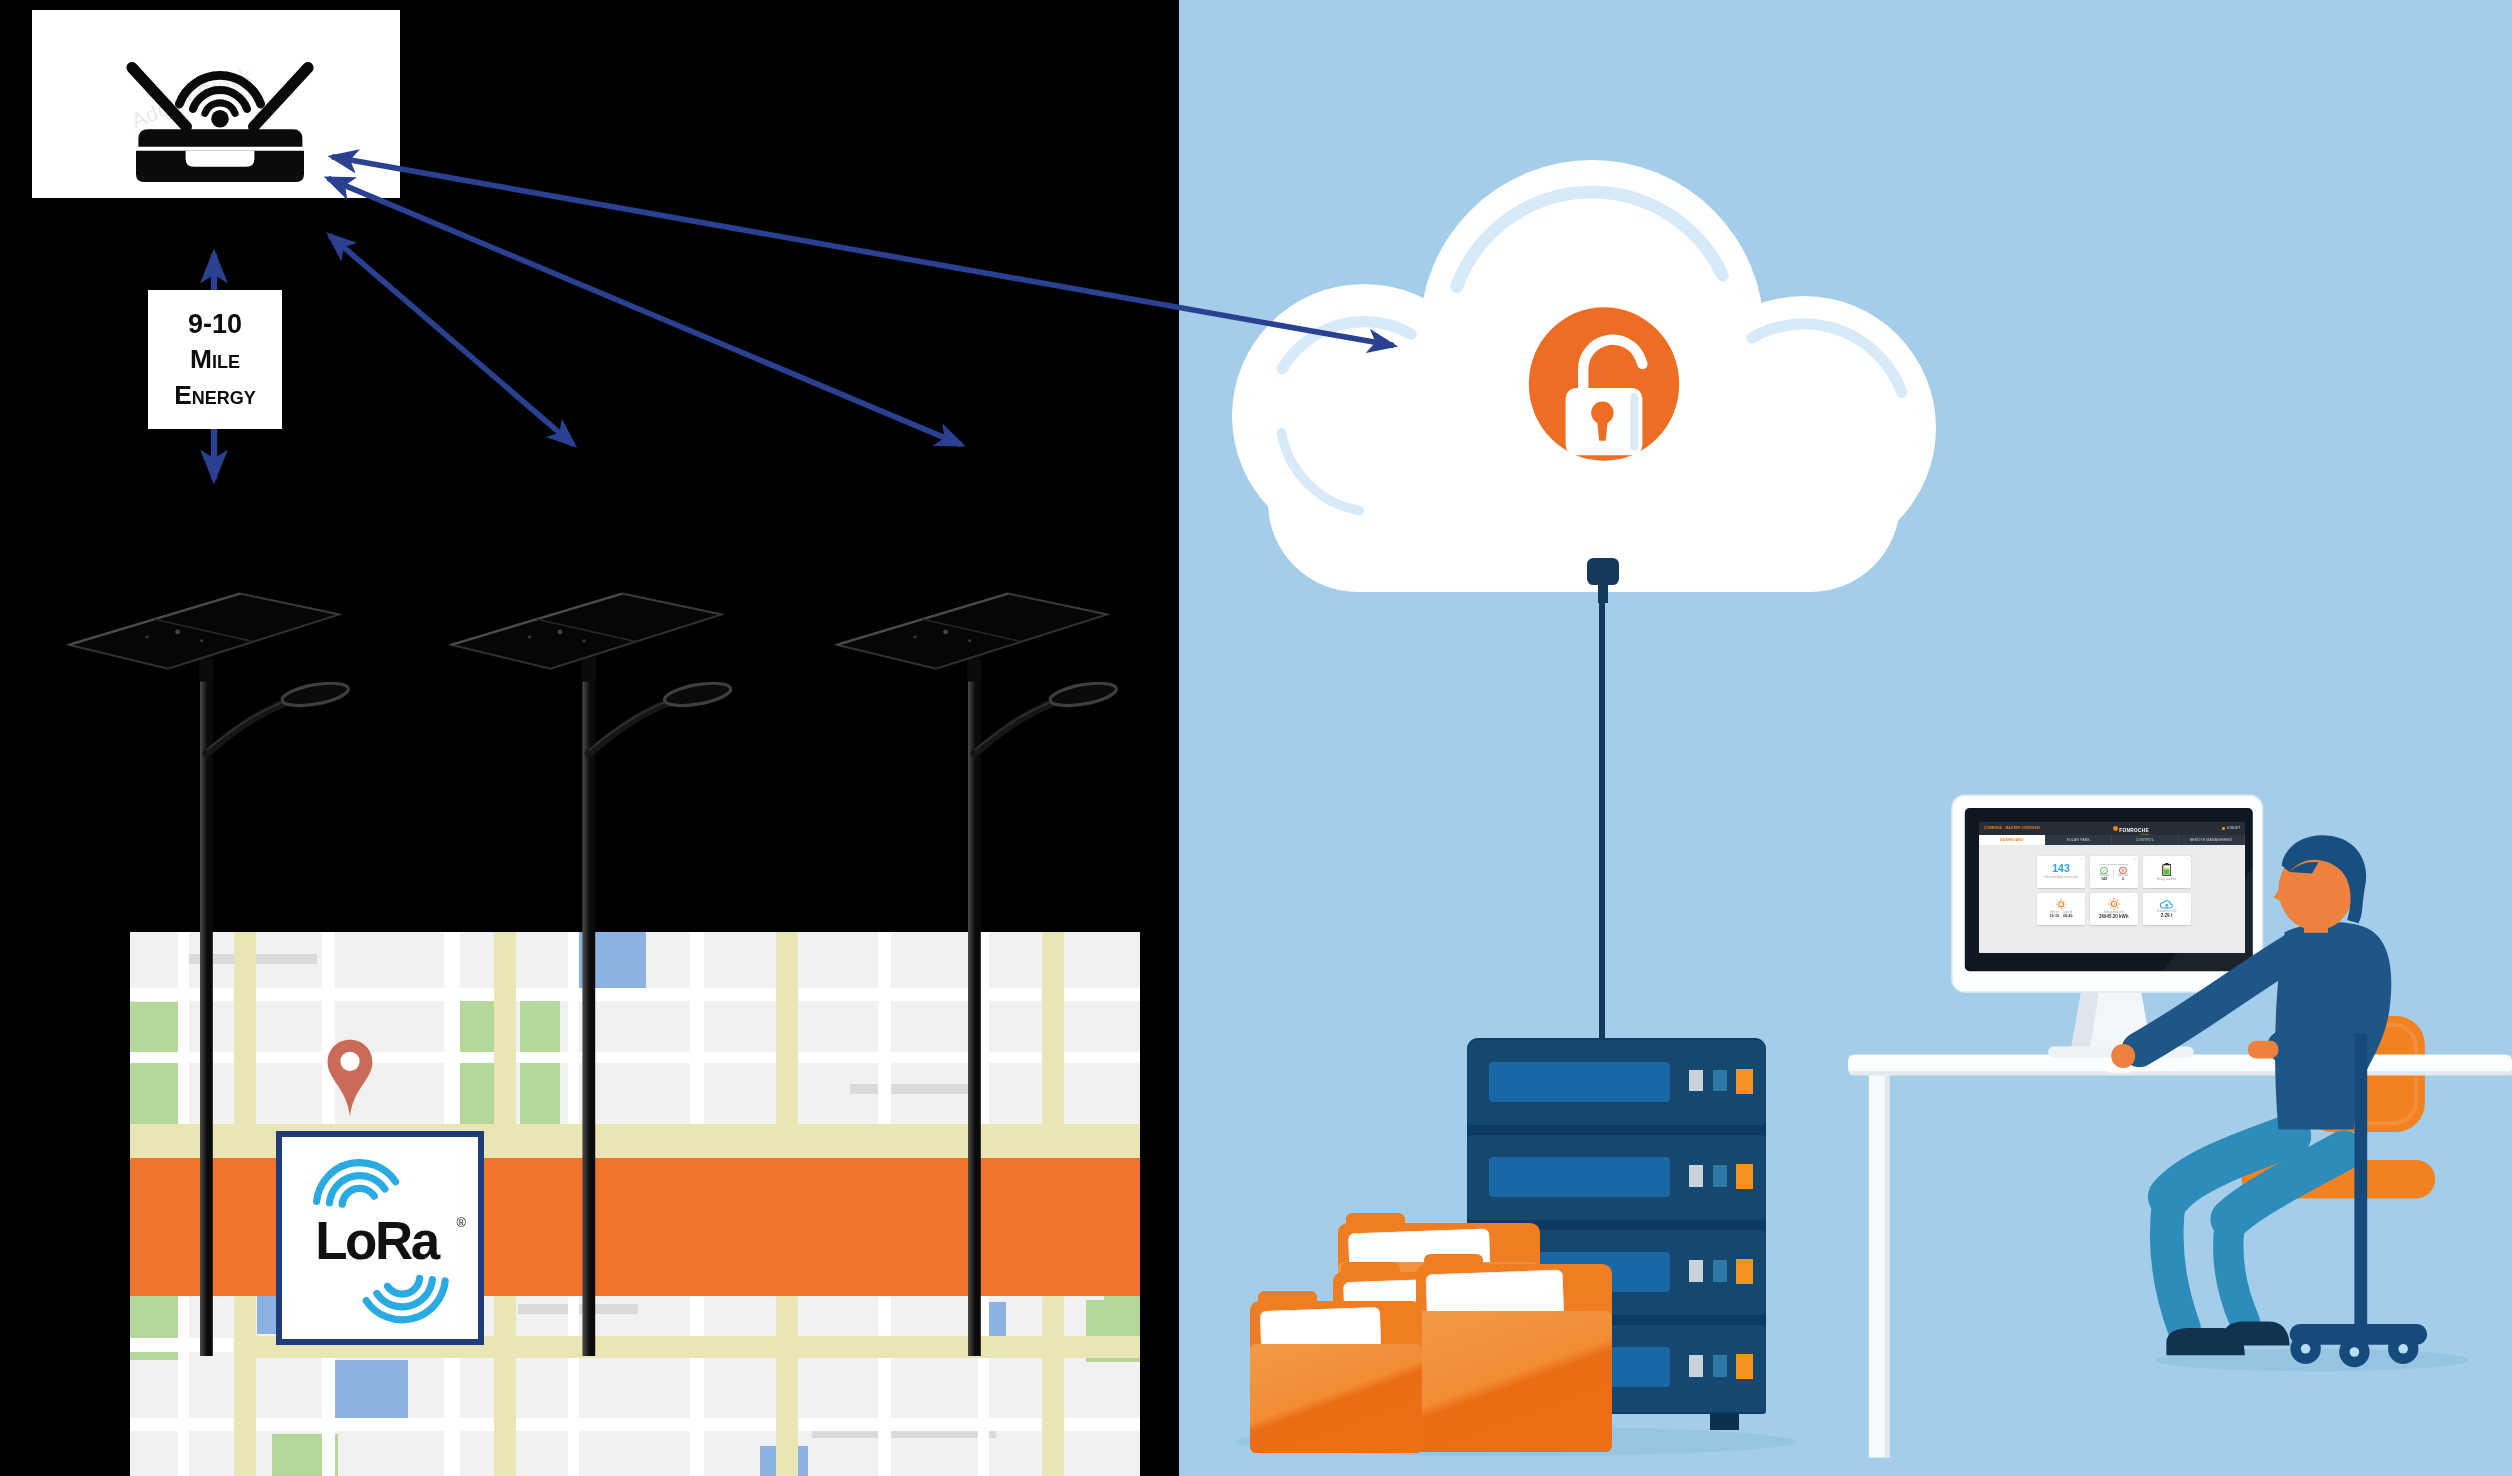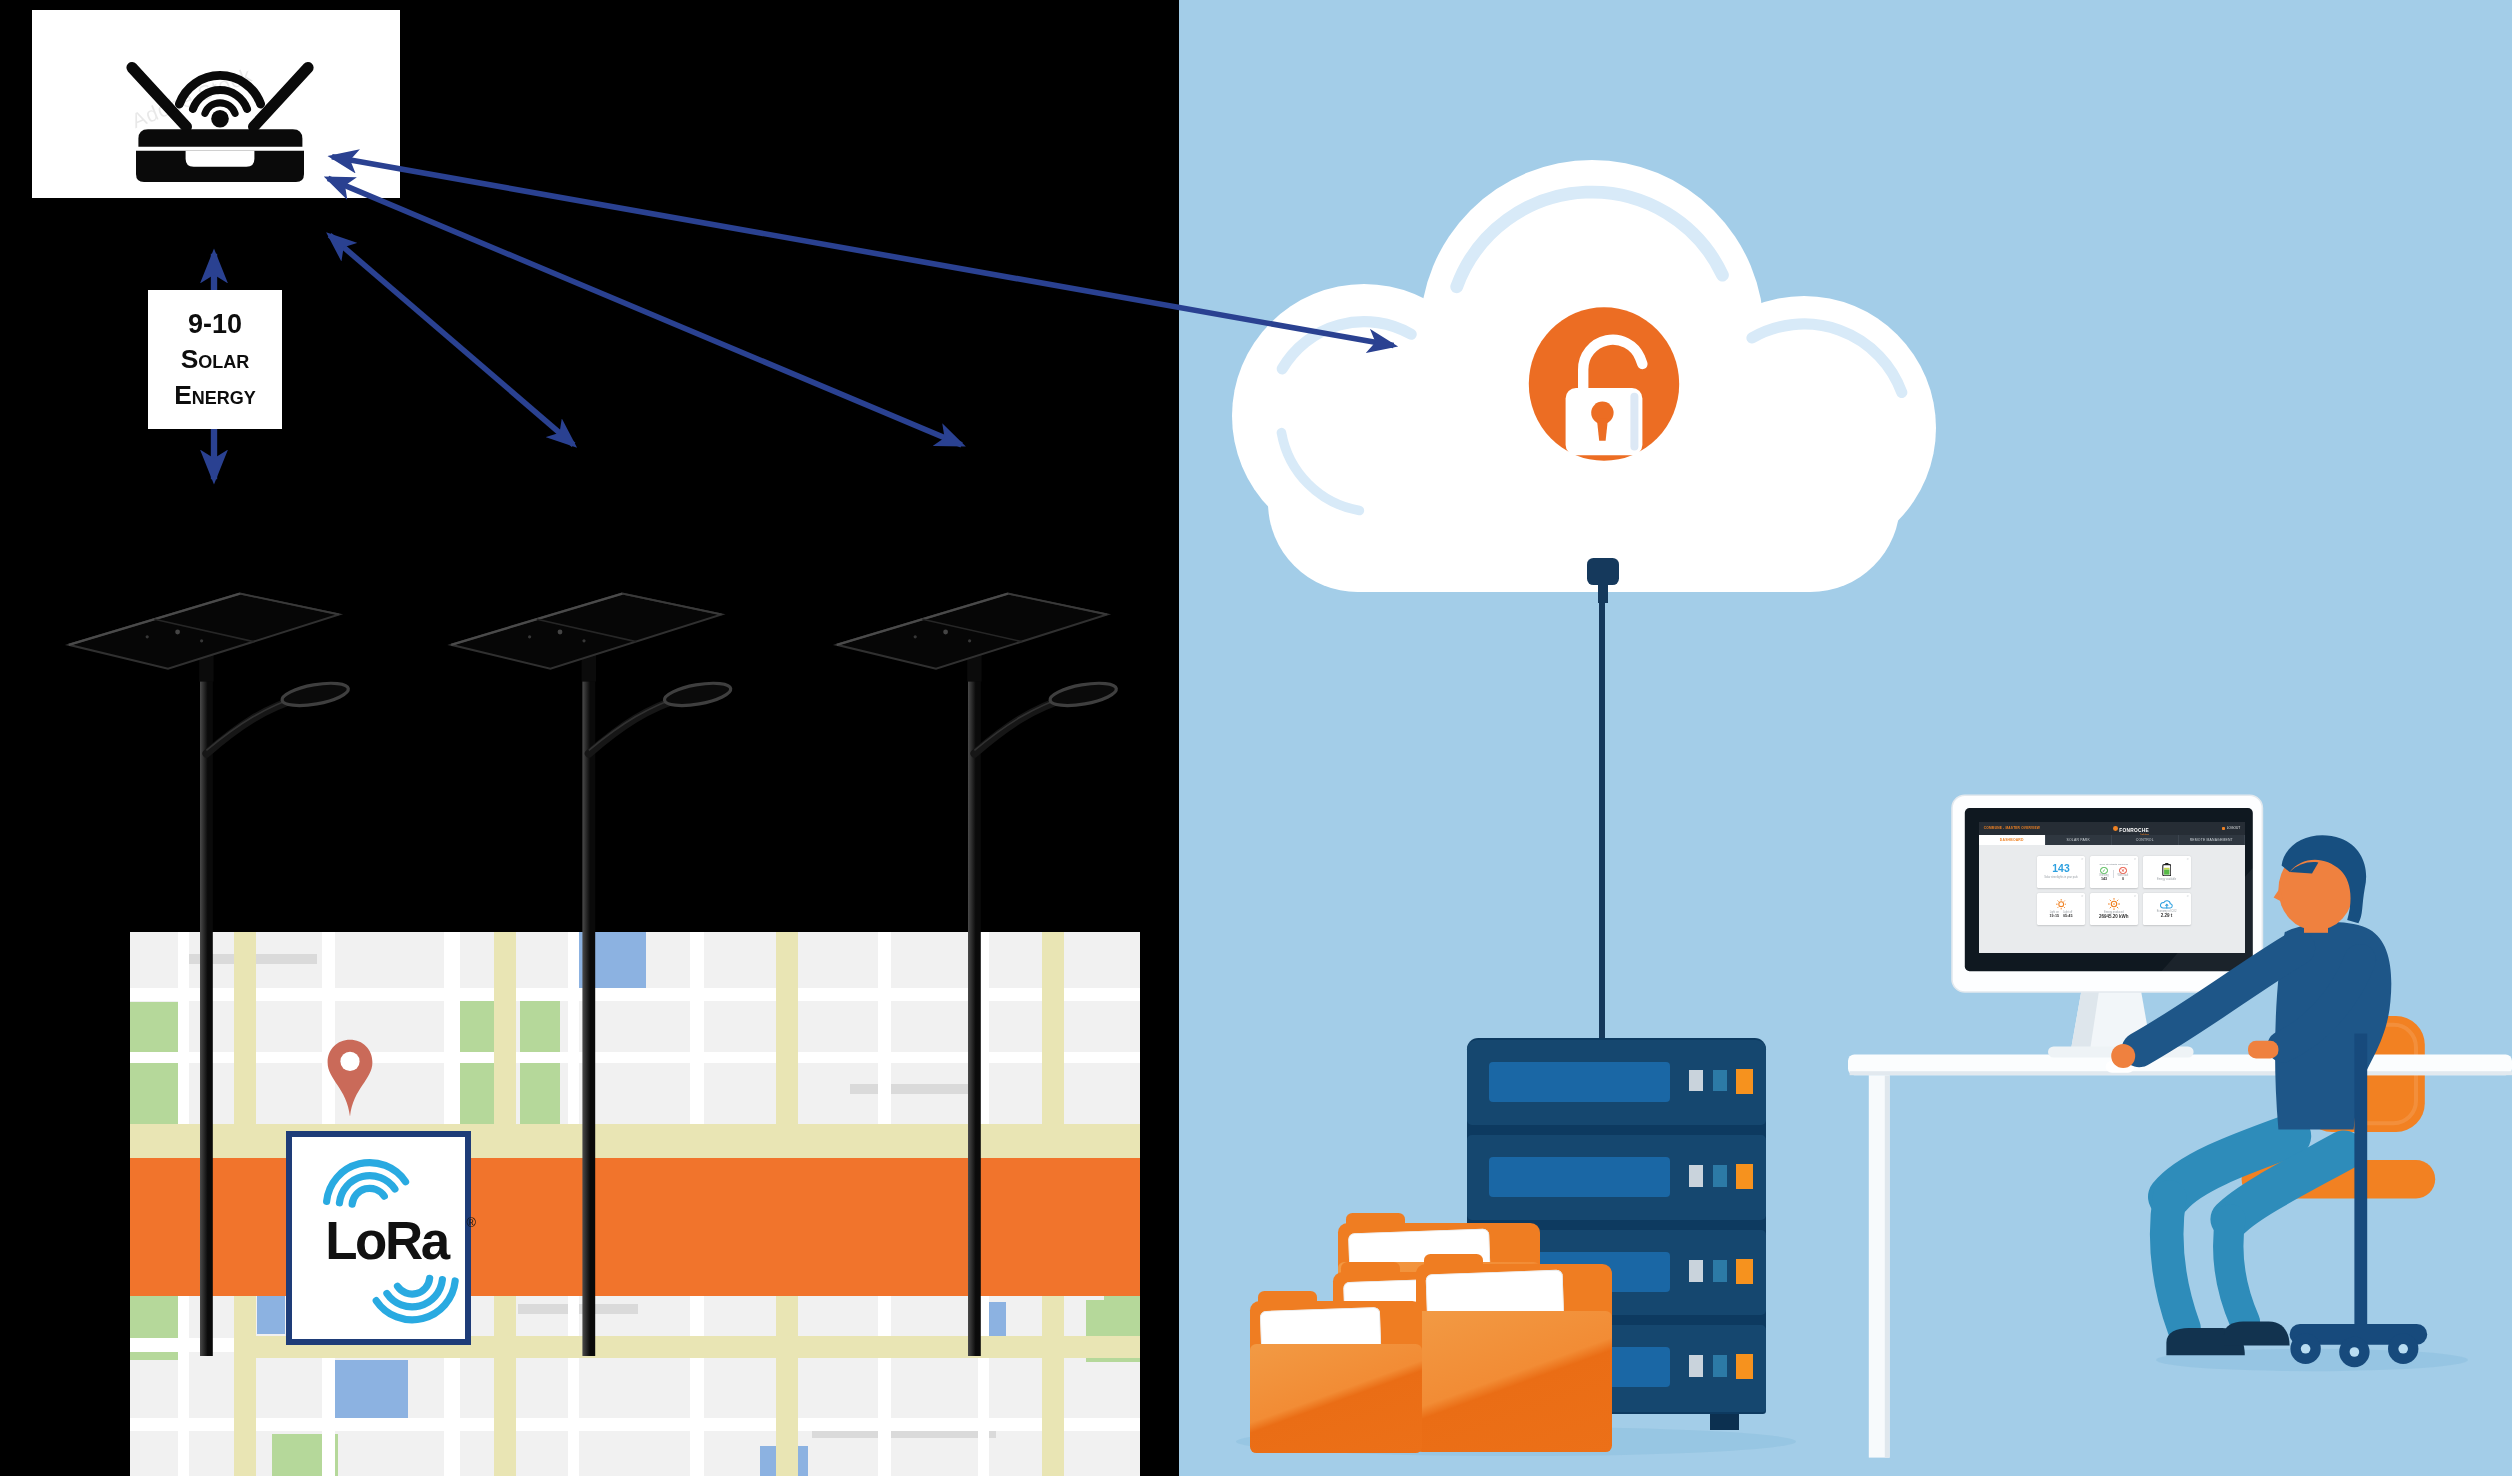--- a/index.html
+++ b/index.html
@@ -18,21 +18,21 @@
              display:flex;flex-direction:column;align-items:center;justify-content:center;
              color:#0d0d0d;font-weight:700;}
   .range-line1{font-size:27px;line-height:1.35;}
   .range-line2,.range-line3{font-size:26.4px;line-height:1.35;font-variant:small-caps;}
   
   .map{left:130px;top:932px;width:1010px;height:544px;background:#f1f1f1;overflow:hidden;z-index:1;}
   .blk{position:absolute;}
   .g{background:#b5d89a;} .b{background:#8cb2e1;} .gy{background:#dadada;}
   .w{background:#ffffff;} .k{background:#e9e5b4;} .o{background:#f1742c;}
   
-  .lora-box{left:286px;top:1131px;width:185px;height:214px;background:#fff;border:6.4px solid #1e3c78;z-index:6;}
+  .lora-box{left:276px;top:1131px;width:208px;height:214px;background:#fff;border:6.4px solid #1e3c78;z-index:6;}
   
   .svg-layer{left:0;top:0;width:2512px;height:1476px;z-index:2;pointer-events:none;}
   .cloud-svg{left:1192px;top:148px;width:768px;height:460px;z-index:4;}
   .cable{left:1599px;top:594px;width:6.4px;height:446px;background:#15395c;z-index:4;}
   .plug{left:1587px;top:558px;width:32px;height:27px;background:#15395c;border-radius:6.4px;z-index:5;}
   .plug-stem{left:1598px;top:584px;width:9.6px;height:19px;background:#15395c;z-index:5;}
   .shadow{background:#8cc0de;border-radius:50%;opacity:.5;z-index:4;}
   .server{left:1467px;top:1038px;width:299px;height:376px;background:#0d3a60;border-radius:11.2px 11.2px 3.2px 3.2px;z-index:5;}
   .srv-unit{position:absolute;left:0;width:299px;height:85px;background:#15476f;border-radius:4.8px;}
   .srv-slot{position:absolute;left:22.4px;top:22.4px;width:181px;height:40px;background:#1a67a5;border-radius:4px;}
@@ -182,21 +182,21 @@
     <defs>
       <marker id="ahv" viewBox="0 0 10 8" refX="8.5" refY="4" markerWidth="5.5" markerHeight="4.4" orient="auto-start-reverse">
           <path d="M0,0 L10,4 L0,8 L2.5,4 Z" fill="#2a4191"></path>
         </marker>
     </defs>
     <line x1="34" y1="16" x2="34" y2="300" stroke="#2a4191" stroke-width="8" marker-start="url(#ahv)" marker-end="url(#ahv)"></line>
   </svg>
 
   <div class="abs range-box">
     <span class="range-line1">9-10</span>
-    <span class="range-line2">Solar</span>
+    <span class="range-line2">Mile</span>
     <span class="range-line3">Energy</span>
   </div>
 
   <div class="abs lora-box">
     <svg width="197" height="202" viewBox="0 0 246 252">
       <g fill="none" stroke="#29aae1" stroke-width="9" stroke-linecap="round">
         <g transform="translate(97,86) rotate(-14)">
           <path d="M-20.7,-7.5 A 22 22 0 0 1 20.7,-7.5"></path>
           <path d="M-35.7,-13 A 38 38 0 0 1 35.7,-13"></path>
           <path d="M-50.8,-18.5 A 54 54 0 0 1 50.8,-18.5"></path>

